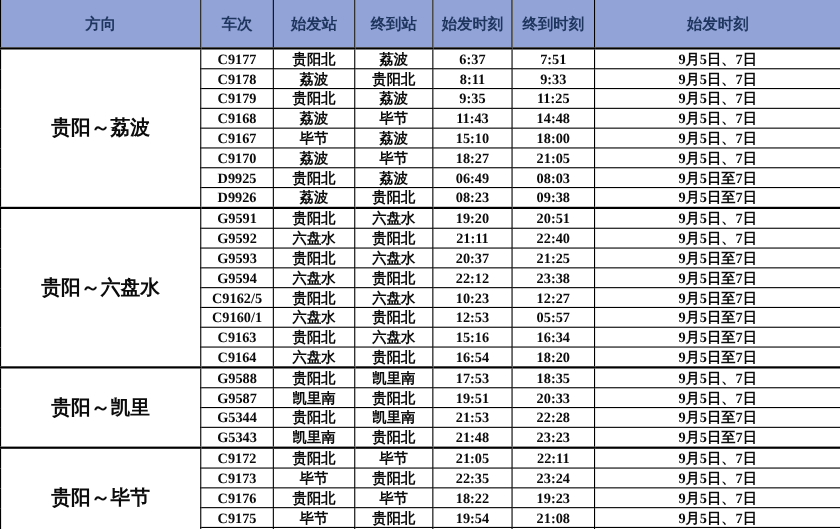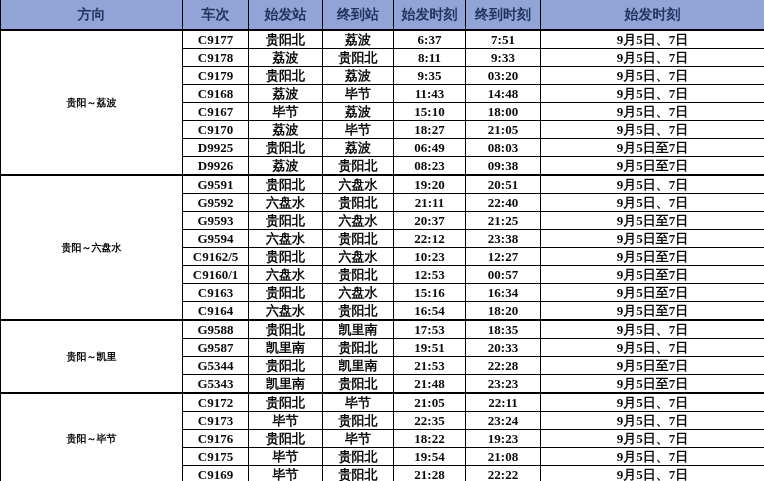--- a/index.html
+++ b/index.html
@@ -21,41 +21,41 @@
   .tt th,.tt td{
     border:1px solid var(--border);
     padding:0;
     margin:0;
     text-align:center;
     vertical-align:middle;
     white-space:nowrap;
     overflow:hidden;
     box-sizing:border-box;
   }
-  .tt thead tr{height:30px;}
+  .tt thead tr{height:44px;}
   .tt thead th{
     border-top:none;
     border-bottom:2px solid var(--border);
     background:var(--header-bg);
     color:var(--header-text);
     font-family:"Liberation Sans","DejaVu Sans",sans-serif;
     font-weight:bold;
     font-size:14px;
   }
   .tt tbody tr{height:18px;}
   .tt tbody td{
     color:var(--body-text);
     font-family:"Liberation Serif","DejaVu Serif",serif;
     font-weight:bold;
     font-size:13px;
     line-height:17px;
     background:#ffffff;
   }
   .tt tbody td.dir{
-    font-size:10px;
+    font-size:18px;
   }
   .tt tbody tr.group-start td{
     border-top:2px solid var(--border);
     margin-top:46px;
   }
 </style>
 </head>
 <body>
 
 <table class="tt">
@@ -95,21 +95,21 @@
         <td>贵阳北</td>
         <td>8:11</td>
         <td>9:33</td>
         <td>9月5日、7日</td>
       </tr>
       <tr>
         <td>C9179</td>
         <td>贵阳北</td>
         <td>荔波</td>
         <td>9:35</td>
-        <td>03:20</td>
+        <td>11:25</td>
         <td>9月5日、7日</td>
       </tr>
       <tr>
         <td>C9168</td>
         <td>荔波</td>
         <td>毕节</td>
         <td>11:43</td>
         <td>14:48</td>
         <td>9月5日、7日</td>
       </tr>
@@ -184,21 +184,21 @@
         <td>六盘水</td>
         <td>10:23</td>
         <td>12:27</td>
         <td>9月5日至7日</td>
       </tr>
       <tr>
         <td>C9160/1</td>
         <td>六盘水</td>
         <td>贵阳北</td>
         <td>12:53</td>
-        <td>00:57</td>
+        <td>05:57</td>
         <td>9月5日至7日</td>
       </tr>
       <tr>
         <td>C9163</td>
         <td>贵阳北</td>
         <td>六盘水</td>
         <td>15:16</td>
         <td>16:34</td>
         <td>9月5日至7日</td>
       </tr>

